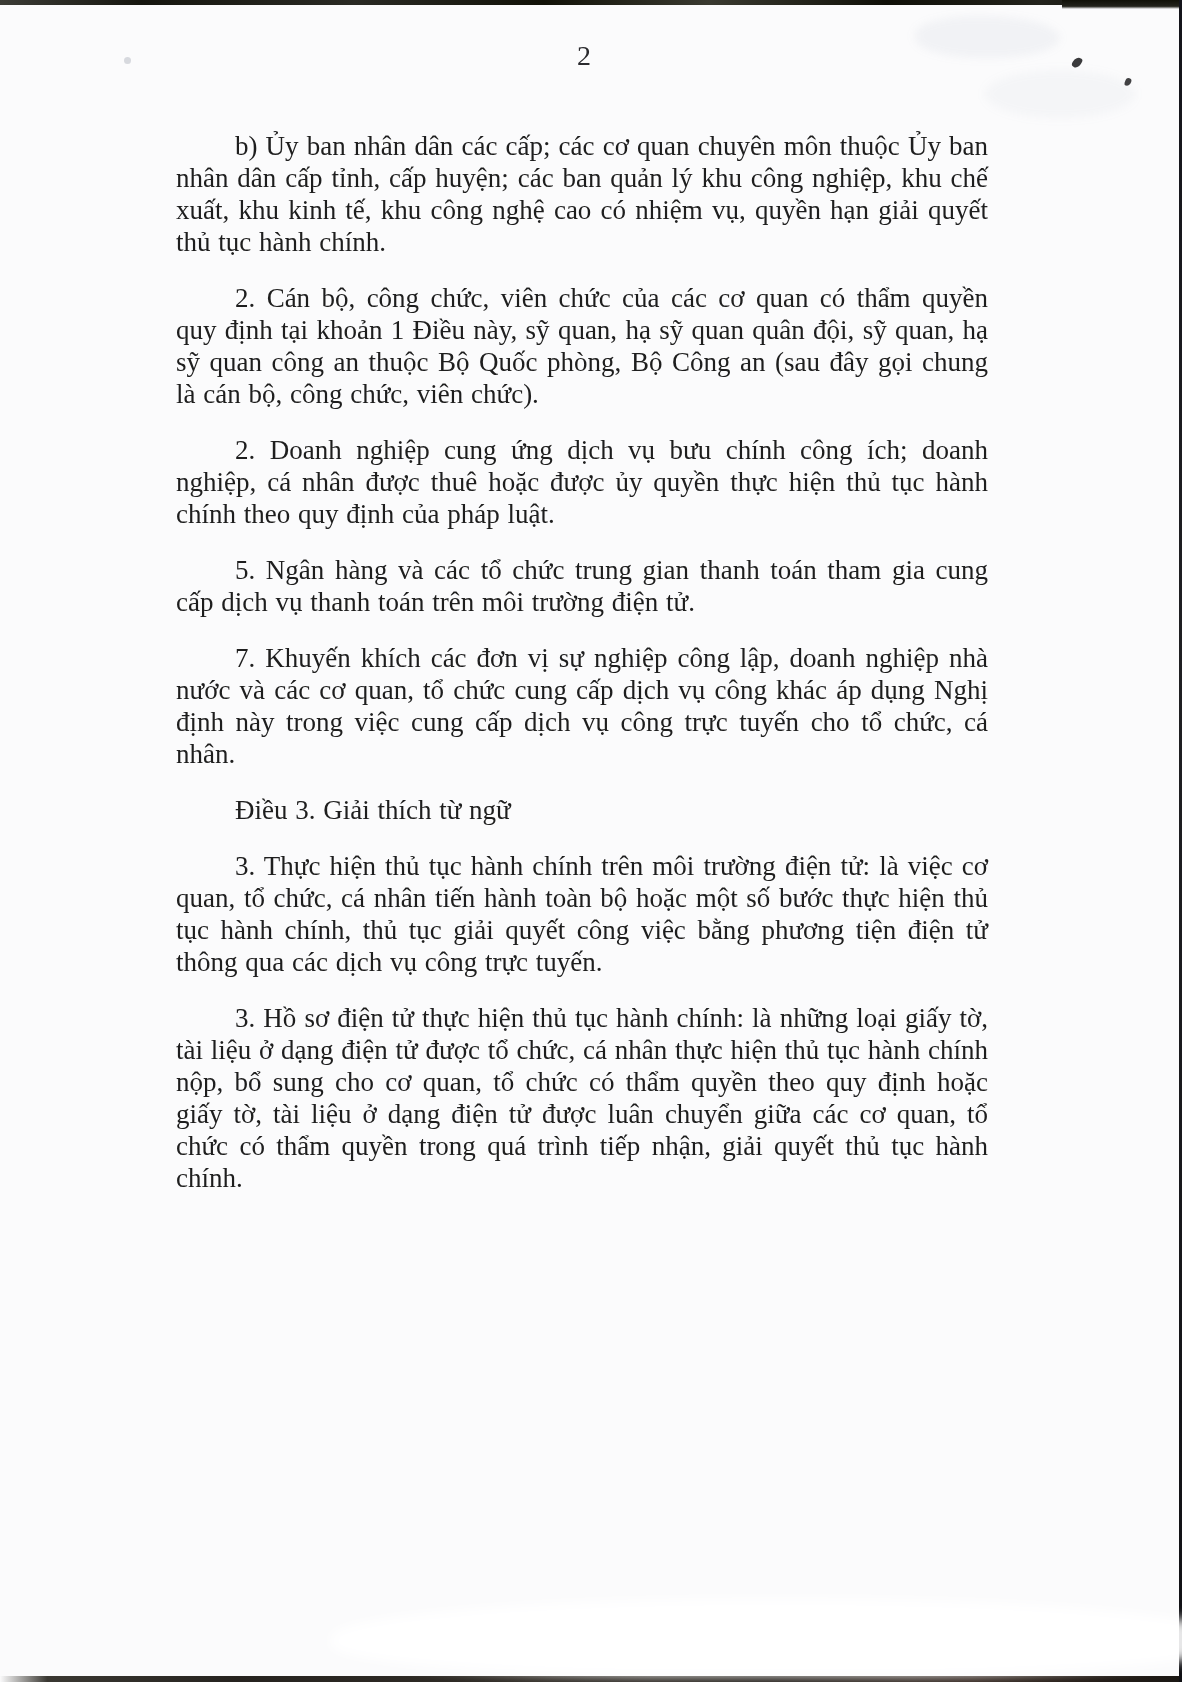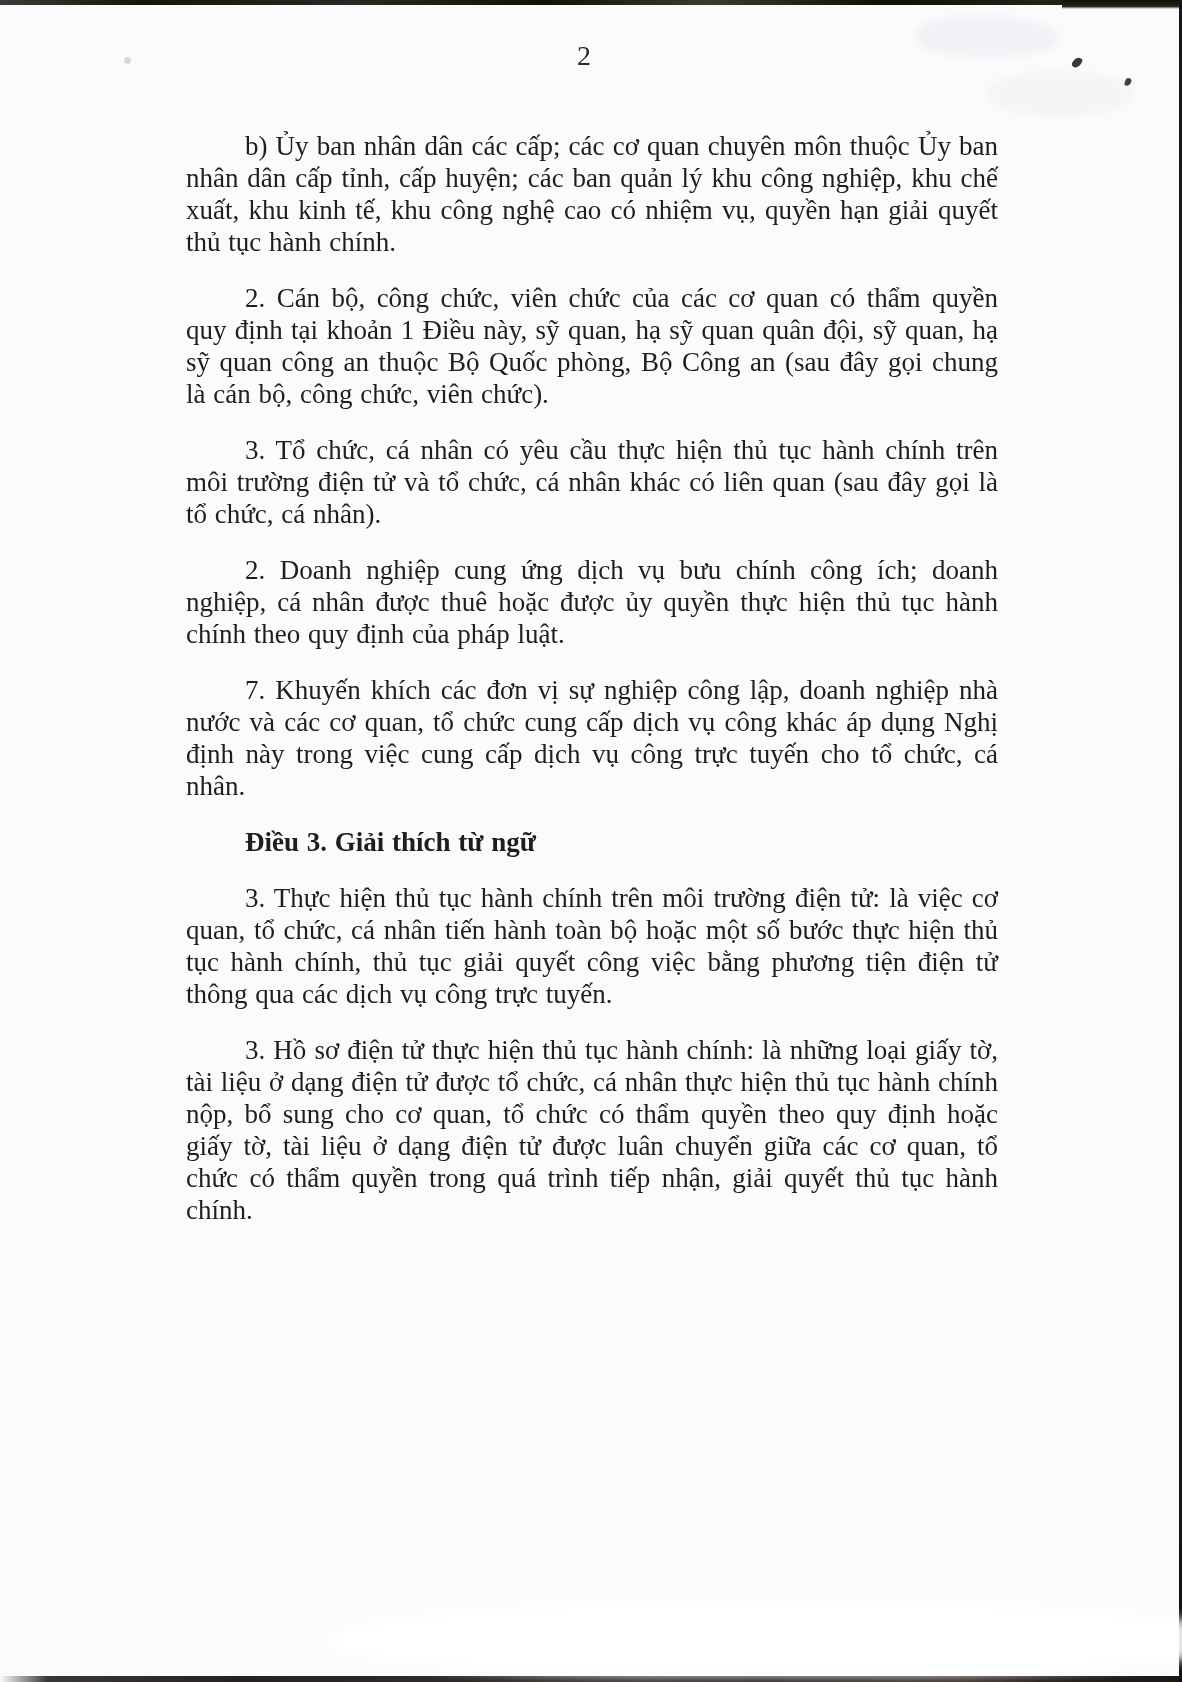--- a/index.html
+++ b/index.html
@@ -92,34 +92,34 @@
   .page-number {
     position: absolute;
     left: 178px; top: 40px;
     width: 812px;
     text-align: center;
     font-size: 28px;
     color: #2a2a2e;
   }
   .doc-body {
     position: absolute;
-    left: 186px; top: 100px;
+    left: 176px; top: 100px;
     width: 812px;
     padding-top: 30px;
     font-size: 27px;
     line-height: 32px;
     text-align: justify;
     word-spacing: 1px;
   }
   .doc-body p {
     margin: 0 0 24px 0;
     text-indent: 59px;
   }
   .doc-body p.heading {
-    font-weight: bold;
+    font-weight: normal;
   }
 </style>
 </head>
 <body>
 
 <div class="scan-page">
 
   <div class="edge-top"></div>
   <div class="edge-top-corner"></div>
   <div class="edge-bottom"></div>
@@ -131,21 +131,21 @@
 
   <span class="speck speck-1"></span>
   <span class="speck speck-2"></span>
   <span class="speck speck-3"></span>
 
   <div class="page-number">2</div>
 
   <div class="doc-body">
     <p>b) Ủy ban nhân dân các cấp; các cơ quan chuyên môn thuộc Ủy ban nhân dân cấp tỉnh, cấp huyện; các ban quản lý khu công nghiệp, khu chế xuất, khu kinh tế, khu công nghệ cao có nhiệm vụ, quyền hạn giải quyết thủ tục hành chính.</p>
     <p>2. Cán bộ, công chức, viên chức của các cơ quan có thẩm quyền quy định tại khoản 1 Điều này, sỹ quan, hạ sỹ quan quân đội, sỹ quan, hạ sỹ quan công an thuộc Bộ Quốc phòng, Bộ Công an (sau đây gọi chung là cán bộ, công chức, viên chức).</p>
-    <p>3. Tổ chức, cá nhân có yêu cầu thực hiện thủ tục hành chính trên môi trường điện tử và tổ chức, cá nhân khác có liên quan (sau đây gọi là tổ chức, cá nhân).</p>
     <p>2. Doanh nghiệp cung ứng dịch vụ bưu chính công ích; doanh nghiệp, cá nhân được thuê hoặc được ủy quyền thực hiện thủ tục hành chính theo quy định của pháp luật.</p>
+    <p>5. Ngân hàng và các tổ chức trung gian thanh toán tham gia cung cấp dịch vụ thanh toán trên môi trường điện tử.</p>
     <p>7. Khuyến khích các đơn vị sự nghiệp công lập, doanh nghiệp nhà nước và các cơ quan, tổ chức cung cấp dịch vụ công khác áp dụng Nghị định này trong việc cung cấp dịch vụ công trực tuyến cho tổ chức, cá nhân.</p>
     <p class="heading">Điều 3. Giải thích từ ngữ</p>
     <p>3. Thực hiện thủ tục hành chính trên môi trường điện tử: là việc cơ quan, tổ chức, cá nhân tiến hành toàn bộ hoặc một số bước thực hiện thủ tục hành chính, thủ tục giải quyết công việc bằng phương tiện điện tử thông qua các dịch vụ công trực tuyến.</p>
     <p>3. Hồ sơ điện tử thực hiện thủ tục hành chính: là những loại giấy tờ, tài liệu ở dạng điện tử được tổ chức, cá nhân thực hiện thủ tục hành chính nộp, bổ sung cho cơ quan, tổ chức có thẩm quyền theo quy định hoặc giấy tờ, tài liệu ở dạng điện tử được luân chuyển giữa các cơ quan, tổ chức có thẩm quyền trong quá trình tiếp nhận, giải quyết thủ tục hành chính.</p>
   </div>
 
 </div>
 
 </body></html>

